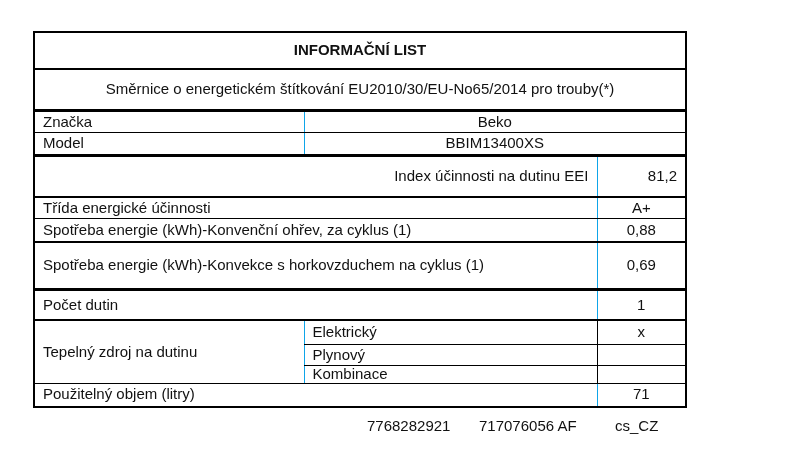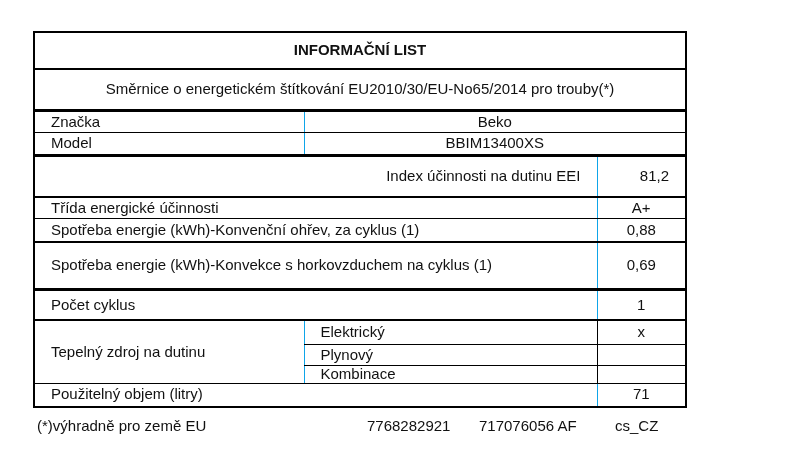--- a/index.html
+++ b/index.html
@@ -20,21 +20,21 @@
   table.info {
     border-collapse: collapse;
     table-layout: fixed;
     width: 652px;
     border: 2px solid #000000;
   }
   table.info td {
     font-size: 15px;
     line-height: 1.1;
     color: #111111;
-    padding: 0 16px;
+    padding: 0 8px;
     vertical-align: middle;
     overflow: hidden;
     white-space: nowrap;
   }
   
   tr.r-title  td { height: 35px; }
   tr.r-dir    td { height: 39px; }
   tr.r-brand  td { height: 20px; }
   tr.r-model  td { height: 21px; }
   tr.r-eei    td { height: 39px; text-align: right; }
@@ -108,21 +108,21 @@
       </tr>
       <tr class="r-cons1 bb2">
         <td colspan="2">Spotřeba energie (kWh)-Konvenční ohřev, za cyklus (1)</td>
         <td class="val vl">0,88</td>
       </tr>
       <tr class="r-cons2 bb3">
         <td colspan="2">Spotřeba energie (kWh)-Konvekce s horkovzduchem na cyklus (1)</td>
         <td class="val vl">0,69</td>
       </tr>
       <tr class="r-count bb2">
-        <td colspan="2">Počet cyklus</td>
+        <td colspan="2">Počet dutin</td>
         <td class="val vl">1</td>
       </tr>
       <tr class="r-elec bb1">
         <td rowspan="3">Tepelný zdroj na dutinu</td>
         <td class="vl">Elektrický</td>
         <td class="val vl1">x</td>
       </tr>
       <tr class="r-gas bb1">
         <td class="vl">Plynový</td>
         <td class="val vl1"></td>
@@ -133,17 +133,16 @@
       </tr>
       <tr class="r-vol">
         <td colspan="2">Použitelný objem (litry)</td>
         <td class="val vl">71</td>
       </tr>
     </tbody>
   </table>
 </div>
 
 <div class="footer">
-  <span class="f-note">(*)výhradně pro země EU</span>
   <span class="f-code1">7768282921</span>
   <span class="f-code2">717076056 AF</span>
   <span class="f-locale">cs_CZ</span>
 </div>
 
 </body></html>

